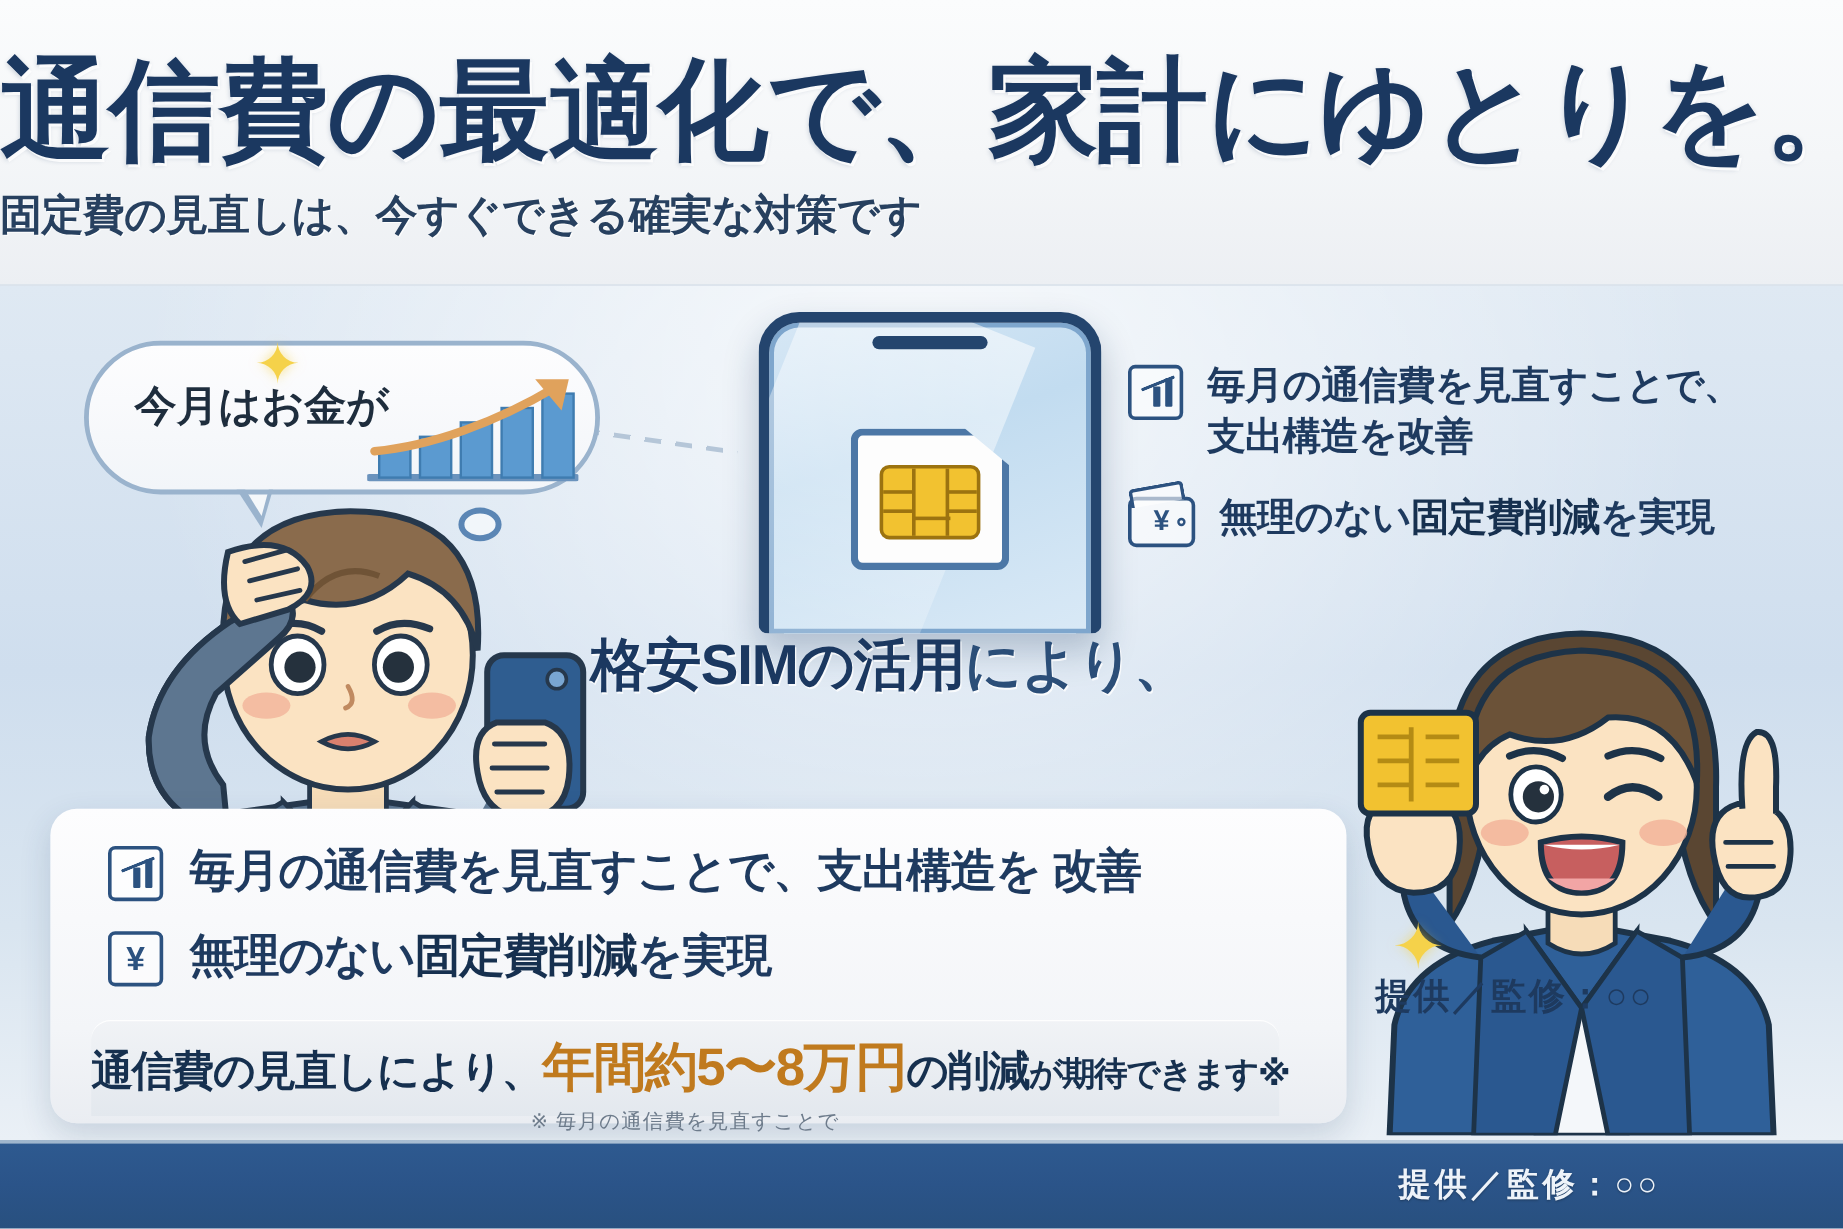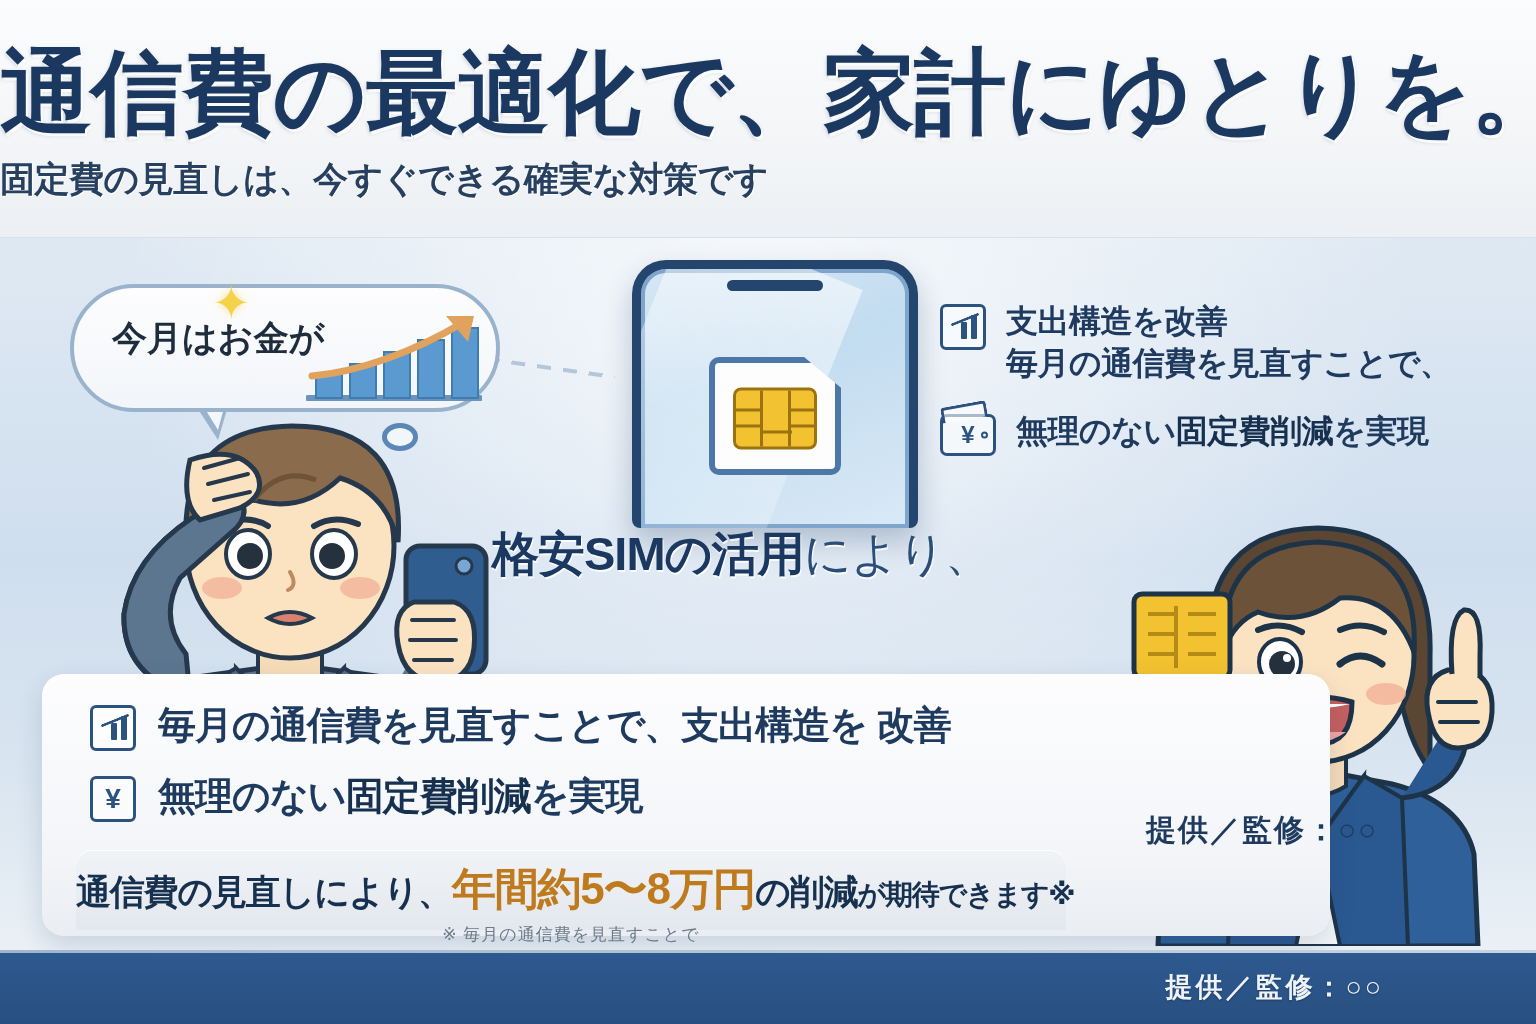--- a/index.html
+++ b/index.html
@@ -179,28 +179,28 @@
     width:7px;height:7px;border-radius:50%;border:2px solid #2c5280;
   }
 
   
   .center-head{
     position:absolute; left:492px; top:284px; z-index:20;
     font-size:47px; font-weight:800; line-height:1.36;
     color:#1b3860; letter-spacing:-1px; white-space:nowrap;
     text-shadow:1px 2px 0 rgba(255,255,255,.8);
   }
-  .center-head .lite{ font-weight:400; color:#2b4e78;text-align:right; }
+  .center-head .lite{ font-weight:700; color:#2b4e78;text-align:right; }
 
   
   .person{ position:absolute; z-index:18; }
 
   
   .card{
-    position:absolute; left:42px; top:436px; width:1288px; height:262px;
+    position:absolute; left:42px; top:436px; width:1080px; height:262px;
     background:linear-gradient(180deg,#fdfdfe 0%,#f3f5f8 70%,#eaedf2 100%);
     border-radius:22px;
     box-shadow:0 10px 26px rgba(30,60,100,.16);
     z-index:25; padding:26px 40px 0 48px;
   }
   .crow{ display:flex; align-items:center; gap:22px; margin-bottom:20px; }
   .ctext{
     font-size:38px; font-weight:600; color:#1e3a5f; letter-spacing:-1px; white-space:nowrap;
   }
   .ctext b{ font-weight:800; color:#16304f; }
@@ -302,22 +302,22 @@
     <div class="rlist">
 
       <div class="rrow">
         <div class="isq chart">
           <span class="spark"></span>
             <i></i>
             <i></i>
             <i></i>
         </div>
         <div class="rtext">
+          <div>毎月の通信費を見直すことで、</div>
           <div>支出構造を改善</div>
-          <div>毎月の通信費を見直すことで、</div>
         </div>
       </div>
 
       <div class="rrow">
         <div class="isq wallet">
           <span class="flap"></span>
             <span class="y">¥</span>
             <span class="knob"></span>
         </div>
         <div class="rtext">

